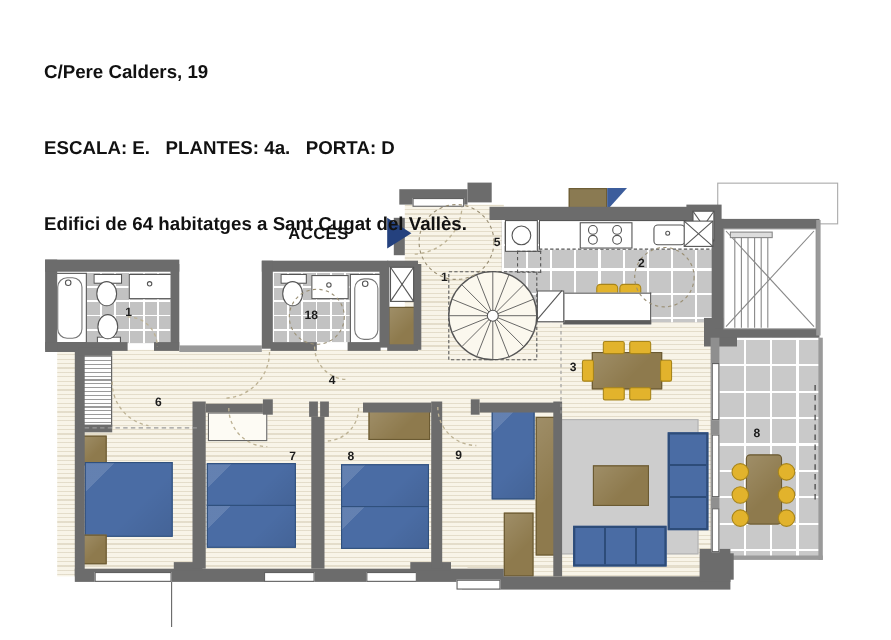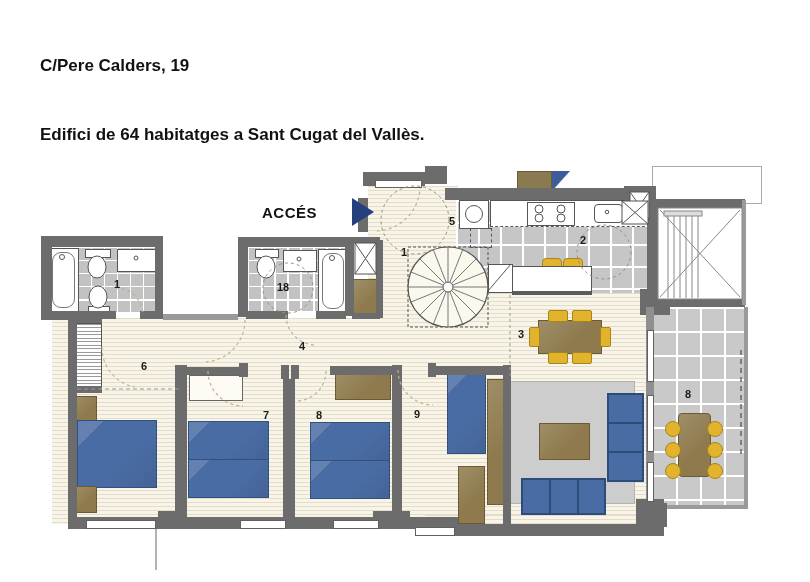--- a/index.html
+++ b/index.html
@@ -53,20 +53,21 @@
       border-top:20px solid #3c5d9c;border-right:18px solid transparent;}
   svg#lineart{position:absolute;left:0;top:0;z-index:40;pointer-events:none;}
 </style>
 </head>
 <body>
 
 <div id="screen">
 
   <div id="header">
     <div>C/Pere Calders, 19</div>
+    <div>ESCALA: E.   PLANTES: 4a.   PORTA: D</div>
     <div>Edifici de 64 habitatges a Sant Cugat del Vallès.</div>
   </div>
 
   <div class="wood" style="left:52px;top:318px;width:598px;height:206px;"></div>
   <div class="wood" style="left:456px;top:293px;width:194px;height:32px;"></div>
   <div class="wood" style="left:368px;top:186px;width:90px;height:132px;"></div>
   <div class="wood" style="left:425px;top:515px;width:221px;height:11px;"></div>
   <div class="tile13" style="left:52px;top:247px;width:103px;height:65px;"></div>
   <div class="tile13" style="left:248px;top:247px;width:97px;height:64px;"></div>
   <div class="tile22" style="left:456px;top:200px;width:192px;height:93px;"></div>

